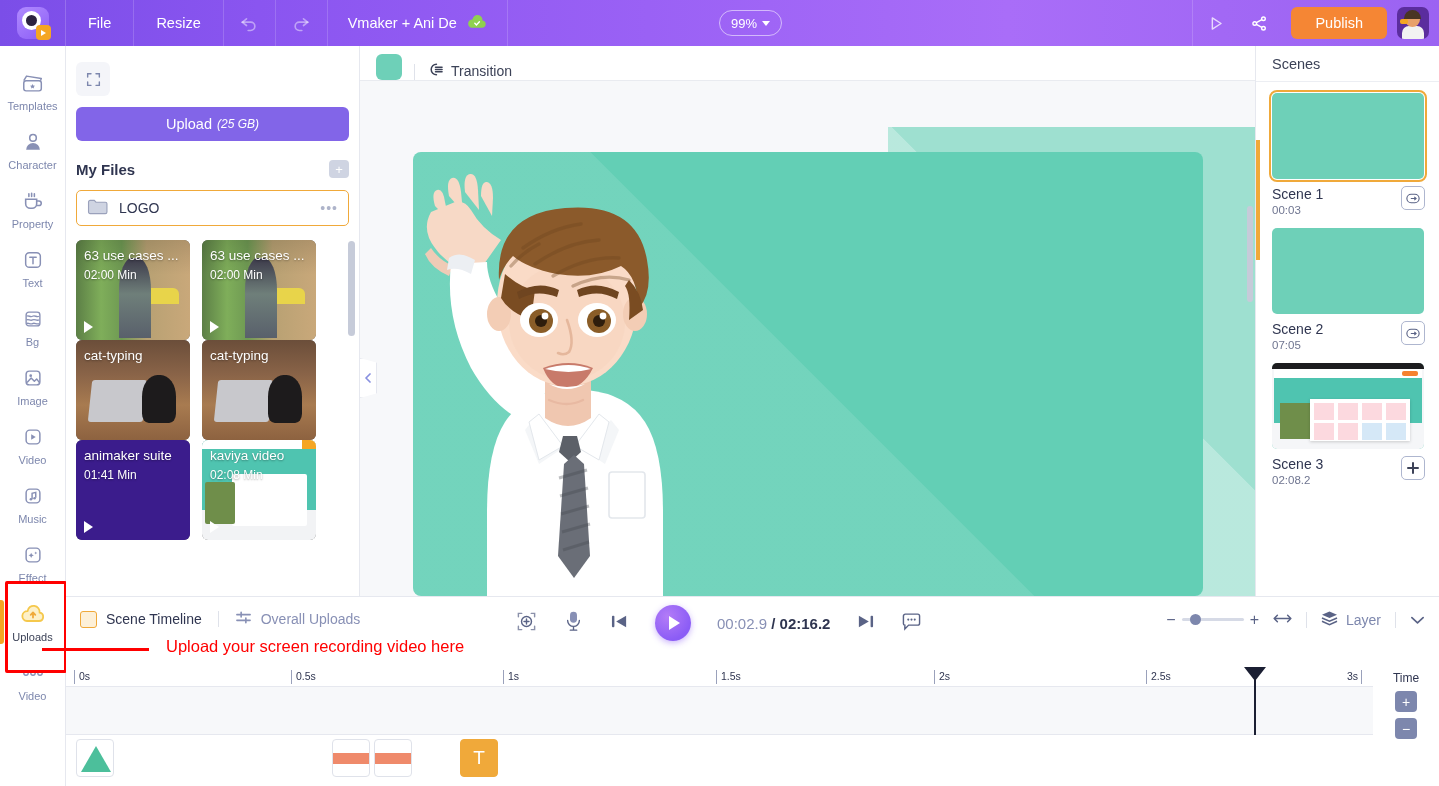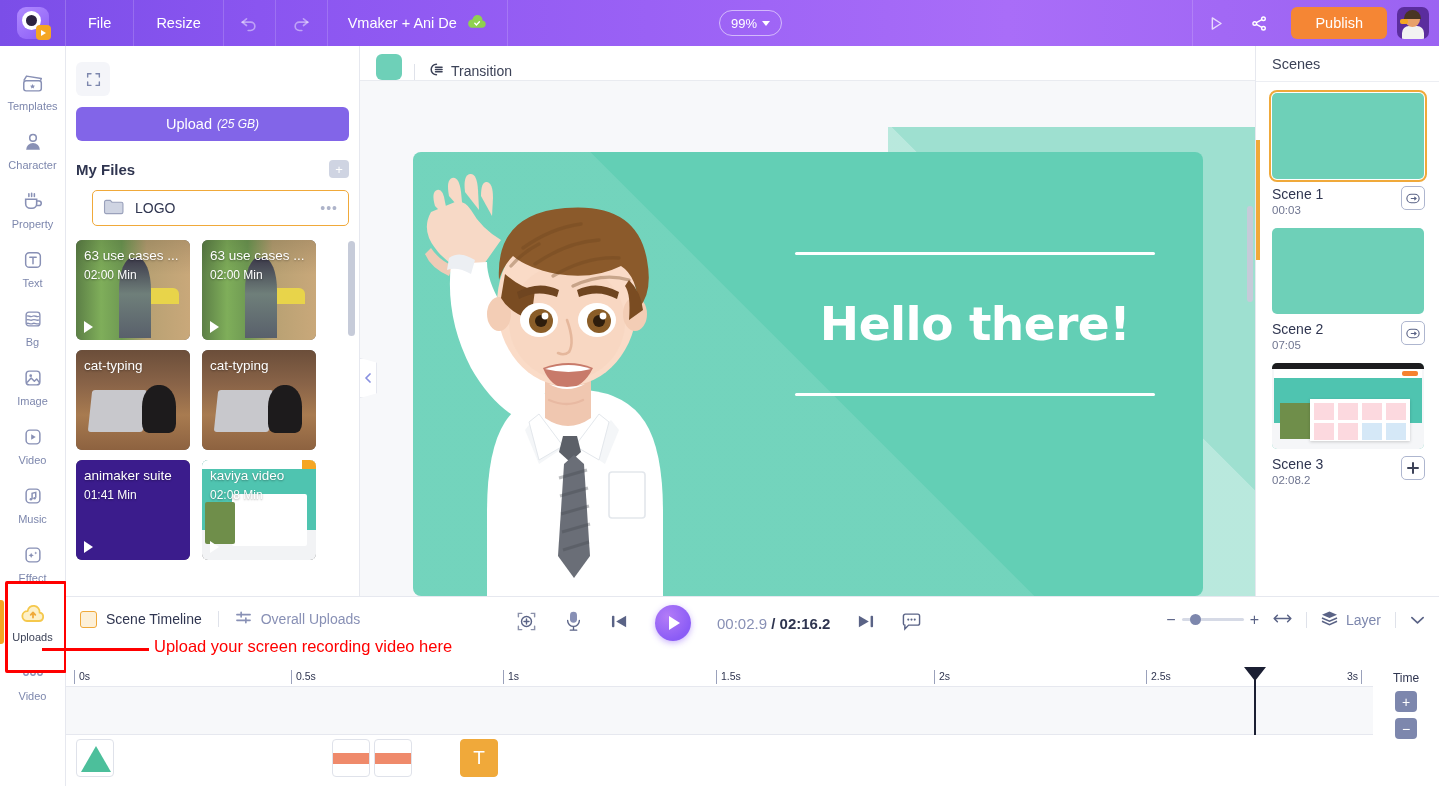--- a/index.html
+++ b/index.html
@@ -129,25 +129,25 @@
   }
   .upload-btn em { font-style: italic; font-size: 12px; font-weight: normal; }
   .myfiles-row { margin-top: 19px; display:flex; align-items:center; justify-content:space-between; }
   .myfiles-title { font-size: 15px; color: #2f3550; font-weight: bold; }
   .plus-sq {
     width: 20px; height: 18px; border-radius: 4px; background:#cfd4e2; color:#fff; font-size:13px;
     display:flex; align-items:center; justify-content:center; cursor:pointer;
   }
   .folder-row {
     margin-top: 12px; height: 36px; border: 1px solid #f0a93a; border-radius: 5px;
-    display:flex; align-items:center; gap: 11px; padding: 0 10px; cursor:pointer; background:#fff;margin-left:16px;
+    display:flex; align-items:center; gap: 11px; padding: 0 10px; cursor:pointer; background:#fff;
   }
   .folder-name { font-size: 14px; color:#2f3550; flex:1; }
   .dots { color:#aeb4ca; font-size: 14px; letter-spacing:1px; }
-  .thumbgrid { margin-top: 14px; display:flex; flex-wrap: wrap; gap: 10px 12px; }
+  .thumbgrid { margin-top: 14px; display:flex; flex-wrap: wrap; gap: 0 12px; }
   .thumb {
     width: 114px; height: 100px; border-radius: 6px; position: relative; overflow:hidden; cursor:pointer;
     background:#6b6b6b;
   }
   .thumb .tname {
     position:absolute; left: 8px; top: 8px; right: 4px; color:#fff; font-size: 13.5px;
     text-shadow: 0 1px 2px rgba(0,0,0,.35); white-space:nowrap; overflow:hidden;
   }
   .thumb .tdur {
     position:absolute; left: 8px; top: 28px; color:#fff; font-size: 12px; text-shadow: 0 1px 2px rgba(0,0,0,.35);
@@ -264,21 +264,21 @@
     border-top: 1px solid #e6e8ef;
   }
   .tl-left { position:absolute; left: 14px; top: 12px; display:flex; align-items:center; gap: 16px; }
   .tl-chip { display:flex; align-items:center; gap: 9px; cursor:pointer; font-size: 14px; }
   .tl-chip.active { color:#2f3550; }
   .tl-chip.inactive { color:#8890b5; }
   .chip-sq { width: 17px; height: 17px; border-radius:3px; border:1.6px solid #f0a93a; background:#fdf0d8; }
   .vline { width:1px; height:16px; background:#dfe2ea; }
   .annot-line { position:absolute; left: 42px; top: 648px; width: 107px; height: 3px; background:#ff0000; }
   .annot-text {
-    position:absolute; left: 154px; top: 637px; color:#ff0000; font-size: 16.5px; text-align: center;
+    position:absolute; left: 166px; top: 637px; color:#ff0000; font-size: 16.5px; text-align: center;
   }
   .tl-center { position:absolute; left: 450px; top: 8px; display:flex; align-items:center; gap: 26px; }
   .circle-play {
     width: 36px; height: 36px; border-radius: 50%;
     background: radial-gradient(circle at 35% 32%, #b37cf7, #8b5cf6 70%);
     display:flex; align-items:center; justify-content:center; cursor:pointer;
     box-shadow: 0 2px 6px rgba(139,92,246,.45);
   }
   .circle-play::after { content:""; width:0;height:0;border-left:11px solid #fff;border-top:7px solid transparent;border-bottom:7px solid transparent; margin-left:3px; }
   .tl-time { font-size: 15px; white-space:nowrap; }
@@ -666,25 +666,20 @@
           <circle cx="190" cy="164" r="3.4" fill="#ffffff"></circle>
 
           <path d="M154 168 q8 22 2 32 q-5 4 -11 1" fill="none" stroke="#e5b79c" stroke-width="2.6" stroke-linecap="round"></path>
 
           <path d="M130 216 q26 -10 50 0 q-10 20 -26 20 q-16 0 -24 -20z" fill="#c87a6a"></path>
           <path d="M132 217 q24 -8 46 0 q-22 6 -46 0z" fill="#ffffff"></path>
           <path d="M136 232 q18 10 36 0 q-18 6 -36 0z" fill="#ffffff"></path>
           <path d="M136 248 q18 8 34 0" fill="none" stroke="#e8b9a2" stroke-width="2.4" stroke-linecap="round"></path>
         </svg>
 
-        <div class="hello-block">
-          <div class="hello-rule"></div>
-          <div class="hello-text">Hello there!</div>
-          <div class="hello-rule"></div>
-        </div>
       </div>
     </div>
     <div class="vscroll-main"></div>
   </div>
 
   <div class="collapse-tab">
     <svg width="8" height="10" viewBox="0 0 8 10" fill="none" stroke="#8890e0" stroke-width="1.7" stroke-linecap="round" stroke-linejoin="round">
       <path d="M6 1 L2 5 L6 9"></path>
     </svg>
   </div>

